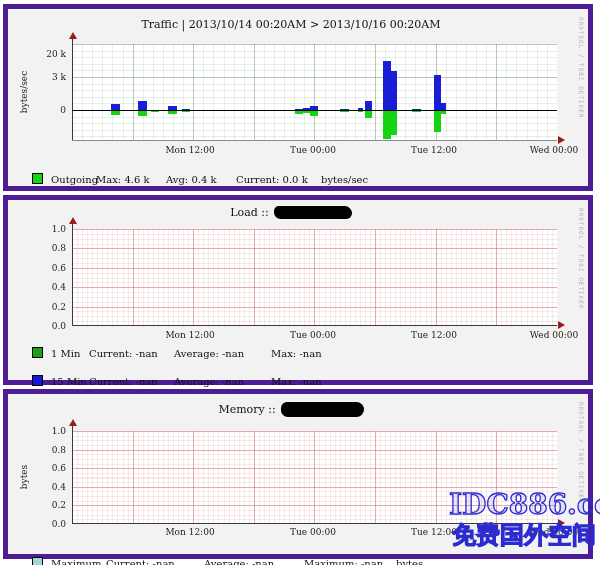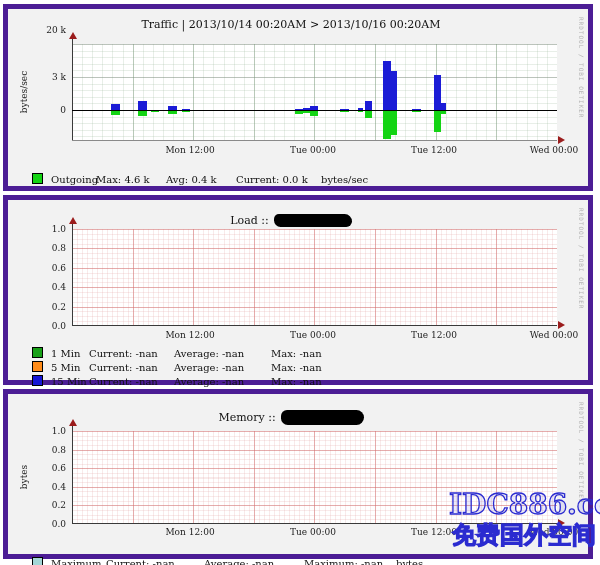--- a/index.html
+++ b/index.html
@@ -8,21 +8,21 @@
   .panel{position:absolute;left:3px;width:590px;background:#f2f2f2;
          border:5px solid #4c1d95;box-sizing:border-box;}
   #panel-traffic{top:4px;height:187px;}
   #panel-load{top:195px;height:190px;}
   #panel-memory{top:389px;height:170px;}
 
   .ptitle{position:absolute;left:0;right:14px;text-align:center;
           font-size:11px;color:#111;white-space:nowrap;}
   .ptitle-flex{position:absolute;left:0;right:14px;display:flex;
                justify-content:center;align-items:center;gap:5px;
-               font-size:11px;color:#111;margin-top:8px;}
+               font-size:11px;color:#111;}
   .blob{background:#000;display:inline-block;}
   #blob-load{width:78px;height:13px;border-radius:6px 9px 7px 8px;}
   #blob-memory{width:83px;height:15px;border-radius:8px 10px 10px 9px;}
 
   .plot{position:absolute;background:#fff;}
   #plot-traffic{left:64px;top:35px;width:485px;height:97px;
     background:
       repeating-linear-gradient(to right, rgba(120,150,120,0.42) 0 1px, transparent 1px 60.6px),
       repeating-linear-gradient(to bottom, rgba(120,130,120,0.40) 0 1px, transparent 1px 33px),
       repeating-linear-gradient(to right, rgba(150,180,150,0.22) 0 1px, transparent 1px 10.1px),
@@ -86,21 +86,21 @@
 <body>
 
 <div id="stage">
 
   <div class="panel" id="panel-traffic">
     <div class="ptitle" style="top:9px;">Traffic | 2013/10/14 00:20AM &gt; 2013/10/16 00:20AM</div>
     <div class="rrdwm">RRDTOOL / TOBI OETIKER</div>
 
     <span class="ylab" style="left:16px;top:83px;">bytes/sec</span>
 
-    <span class="ytick" style="left:22px;top:16px;">20 k</span>
+    <span class="ytick" style="left:22px;top:40px;">20 k</span>
     <span class="ytick" style="left:22px;top:63px;">3 k</span>
     <span class="ytick" style="left:22px;top:96px;">0</span>
 
     <div class="plot" id="plot-traffic">
       <div class="bars" id="traffic-bars">
           <div class="bar" style="left: 39px; width: 9px; top: 60px; height: 6px; background: rgb(27, 28, 214);"></div>
           <div class="bar" style="left: 39px; width: 9px; top: 67px; height: 4px; background: rgb(20, 212, 20);"></div>
           <div class="bar" style="left: 66px; width: 9px; top: 57px; height: 9px; background: rgb(27, 28, 214);"></div>
           <div class="bar" style="left: 66px; width: 9px; top: 67px; height: 5px; background: rgb(20, 212, 20);"></div>
           <div class="bar" style="left: 79px; width: 8px; top: 67px; height: 1px; background: rgb(20, 212, 20);"></div>
@@ -170,23 +170,20 @@
     </div>
 
     <span class="xtick" style="left:152px;top:130px;">Mon 12:00</span>
     <span class="xtick" style="left:275px;top:130px;">Tue 00:00</span>
     <span class="xtick" style="left:396px;top:130px;">Tue 12:00</span>
     <span class="xtick" style="left:516px;top:130px;">Wed 00:00</span>
 
     <div class="lrow" style="top:147px;">
       <span class="sw" style="background: rgb(24, 160, 24);"></span><span class="cell c-name-l">1 Min</span><span class="cell c-cur-l">Current: -nan</span><span class="cell c-avg-l">Average: -nan</span><span class="cell">Max: -nan</span>
     </div>
-    <div class="lrow" style="top:161px;">
-      <span class="sw" style="background: rgb(255, 140, 26);"></span><span class="cell c-name-l">5 Min</span><span class="cell c-cur-l">Current: -nan</span><span class="cell c-avg-l">Average: -nan</span><span class="cell">Max: -nan</span>
-    </div>
     <div class="lrow" style="top:175px;">
       <span class="sw" style="background: rgb(22, 22, 214);"></span><span class="cell c-name-l">15 Min</span><span class="cell c-cur-l">Current: -nan</span><span class="cell c-avg-l">Average: -nan</span><span class="cell">Max: -nan</span>
     </div>
   </div>
 
   <div class="panel" id="panel-memory">
     <div class="ptitle-flex" style="top:8px;">
       <span>Memory ::</span>
       <span class="blob" id="blob-memory"></span>
     </div>

